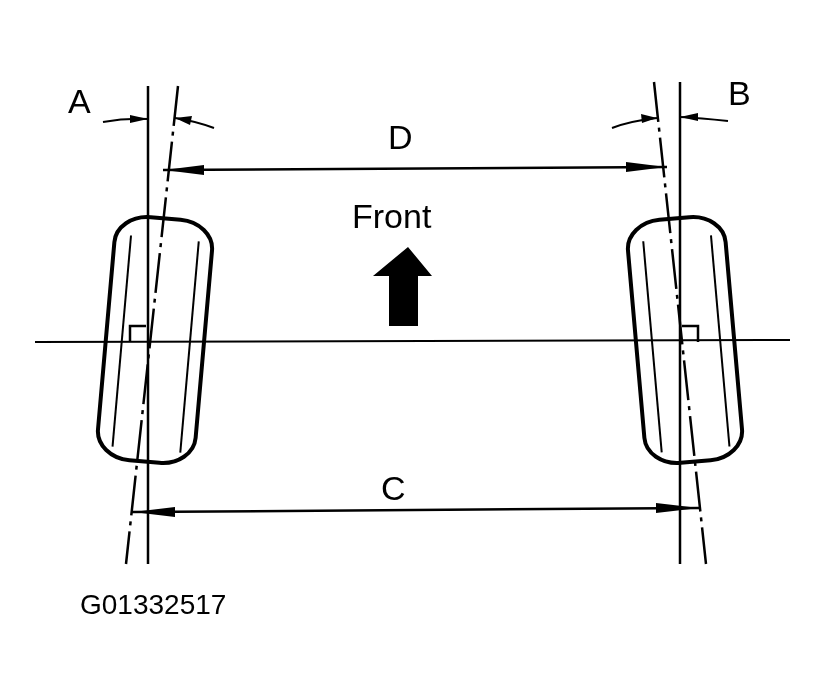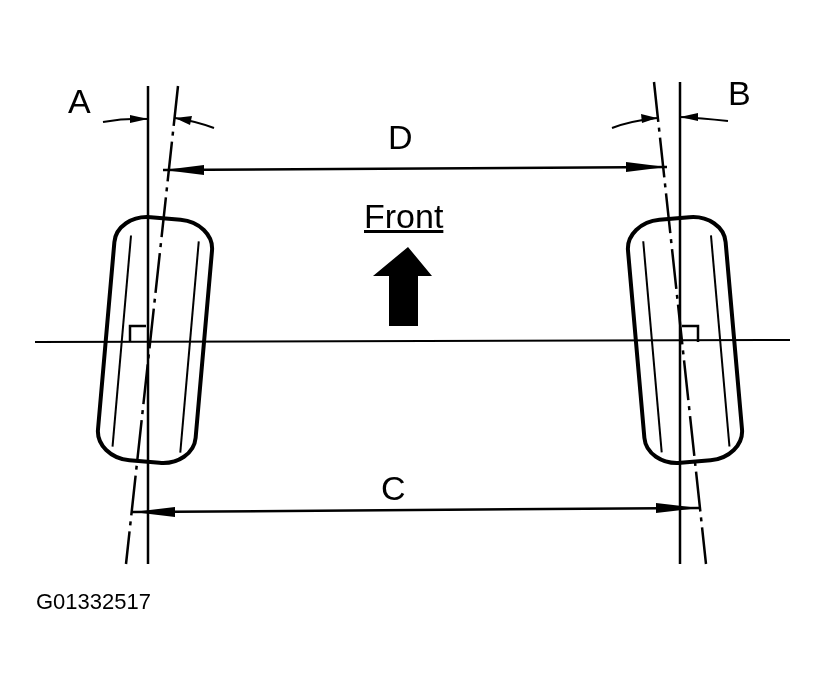--- a/index.html
+++ b/index.html
@@ -1,21 +1,21 @@
 <!DOCTYPE html>
 <html><head>
   <meta charset="utf-8">
   <style>
     html, body { margin: 0; padding: 0; background: #ffffff; }
     body { width: 825px; height: 684px; position: relative; overflow: hidden; font-family: "Liberation Sans", "DejaVu Sans", sans-serif; }
     #diagram { position: absolute; left: 0; top: 0; width: 825px; height: 684px; }
     .lbl { position: absolute; color: #000; font-family: "Liberation Sans", "DejaVu Sans", sans-serif; line-height: 1; white-space: nowrap; }
     .lbl-big { font-size: 34px; }
     .lbl-front { font-size: 34px; }
-    .lbl-code { font-size: 22px; }
+    .lbl-code { font-size: 28px; margin-left: 44px; }
   </style>
 </head>
 <body>
 
 <svg id="diagram" viewBox="0 0 825 684" xmlns="http://www.w3.org/2000/svg">
 
   <line x1="35" y1="342" x2="790" y2="340" stroke="#000" stroke-width="2"></line>
 
   <g>
     <g transform="rotate(5 155 340)">
@@ -68,14 +68,14 @@
     <polygon points="699,508 656,503 656,513" stroke="none"></polygon>
   </g>
 
   <polygon points="408,247 432,276 418,276 418,326 389,326 389,276 373,276" fill="#000"></polygon>
 </svg>
 
 <div class="lbl lbl-big" style="left:68px; top:84px;">A</div>
 <div class="lbl lbl-big" style="left:728px; top:76px;">B</div>
 <div class="lbl lbl-big" style="left:388px; top:120px;">D</div>
 <div class="lbl lbl-big" style="left:381px; top:471px;">C</div>
-<div class="lbl lbl-front" style="left:364px; top:199px;text-decoration:underline;">Front</div>
+<div class="lbl lbl-front" style="left:352px; top:199px;">Front</div>
 <div class="lbl lbl-code" style="left:36px; top:591px;">G01332517</div>
 
 </body></html>

